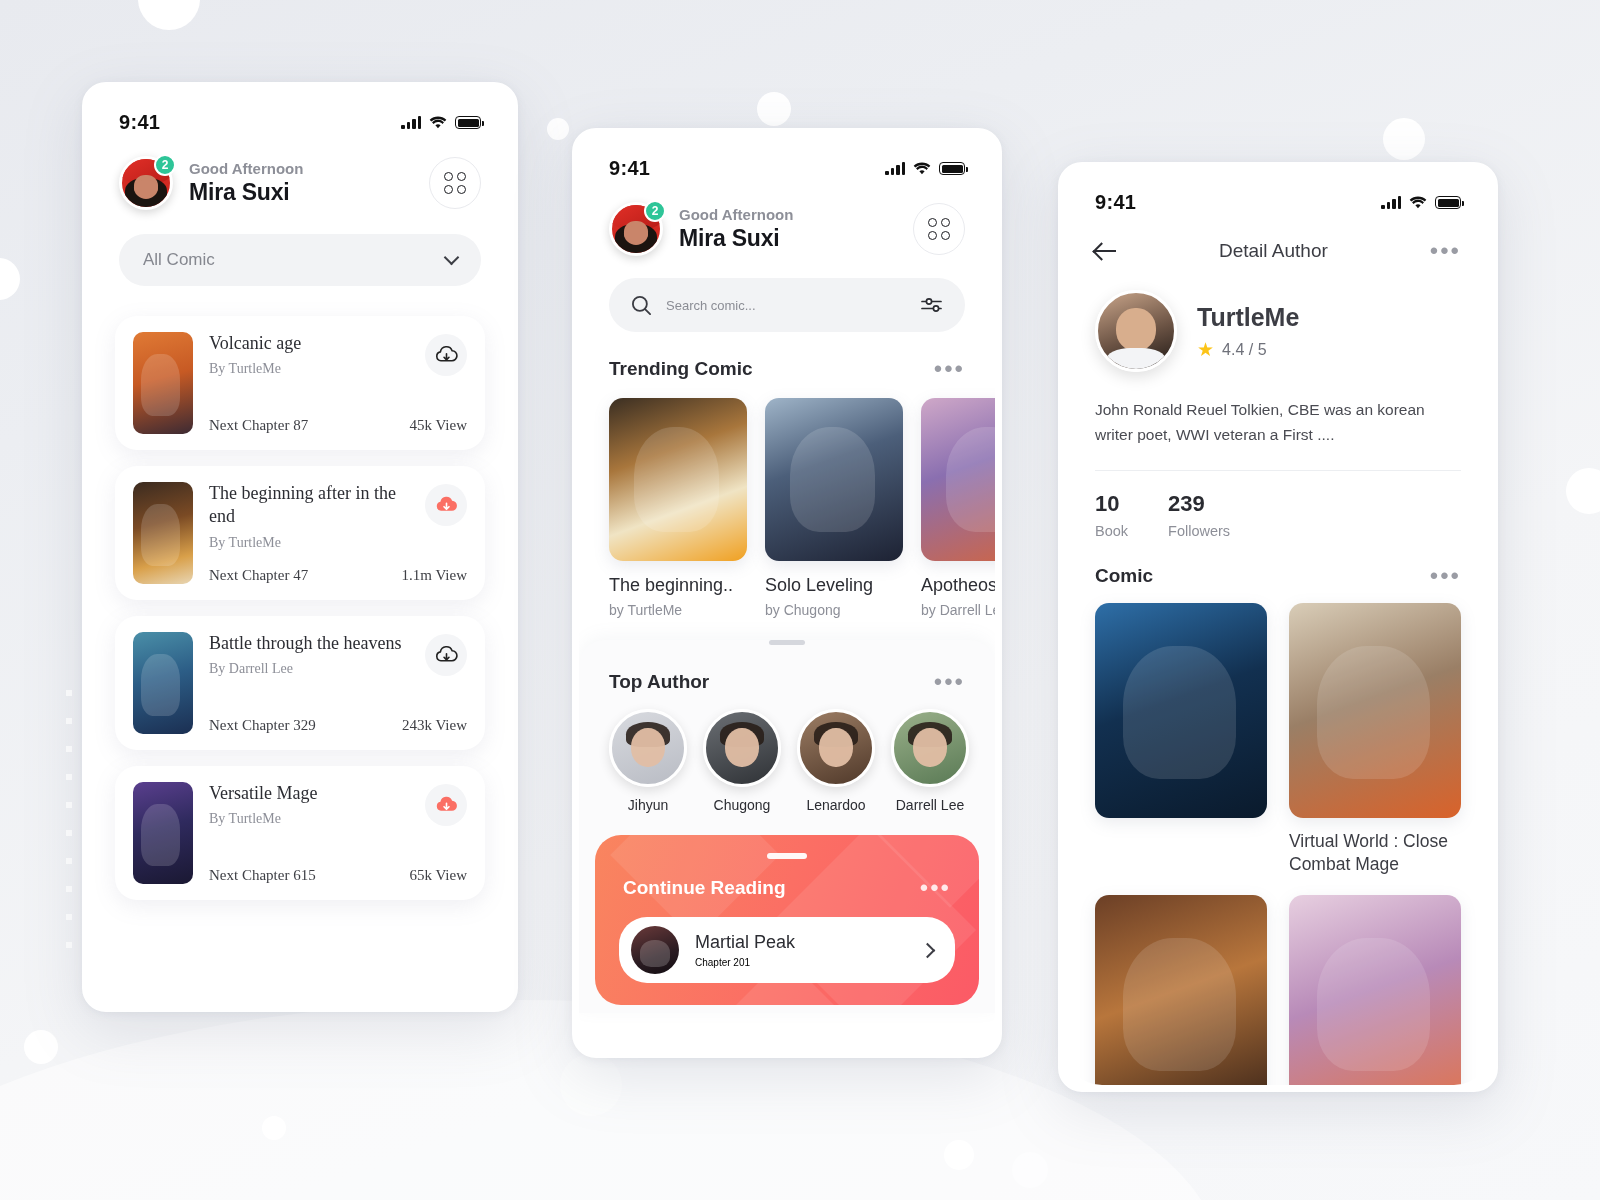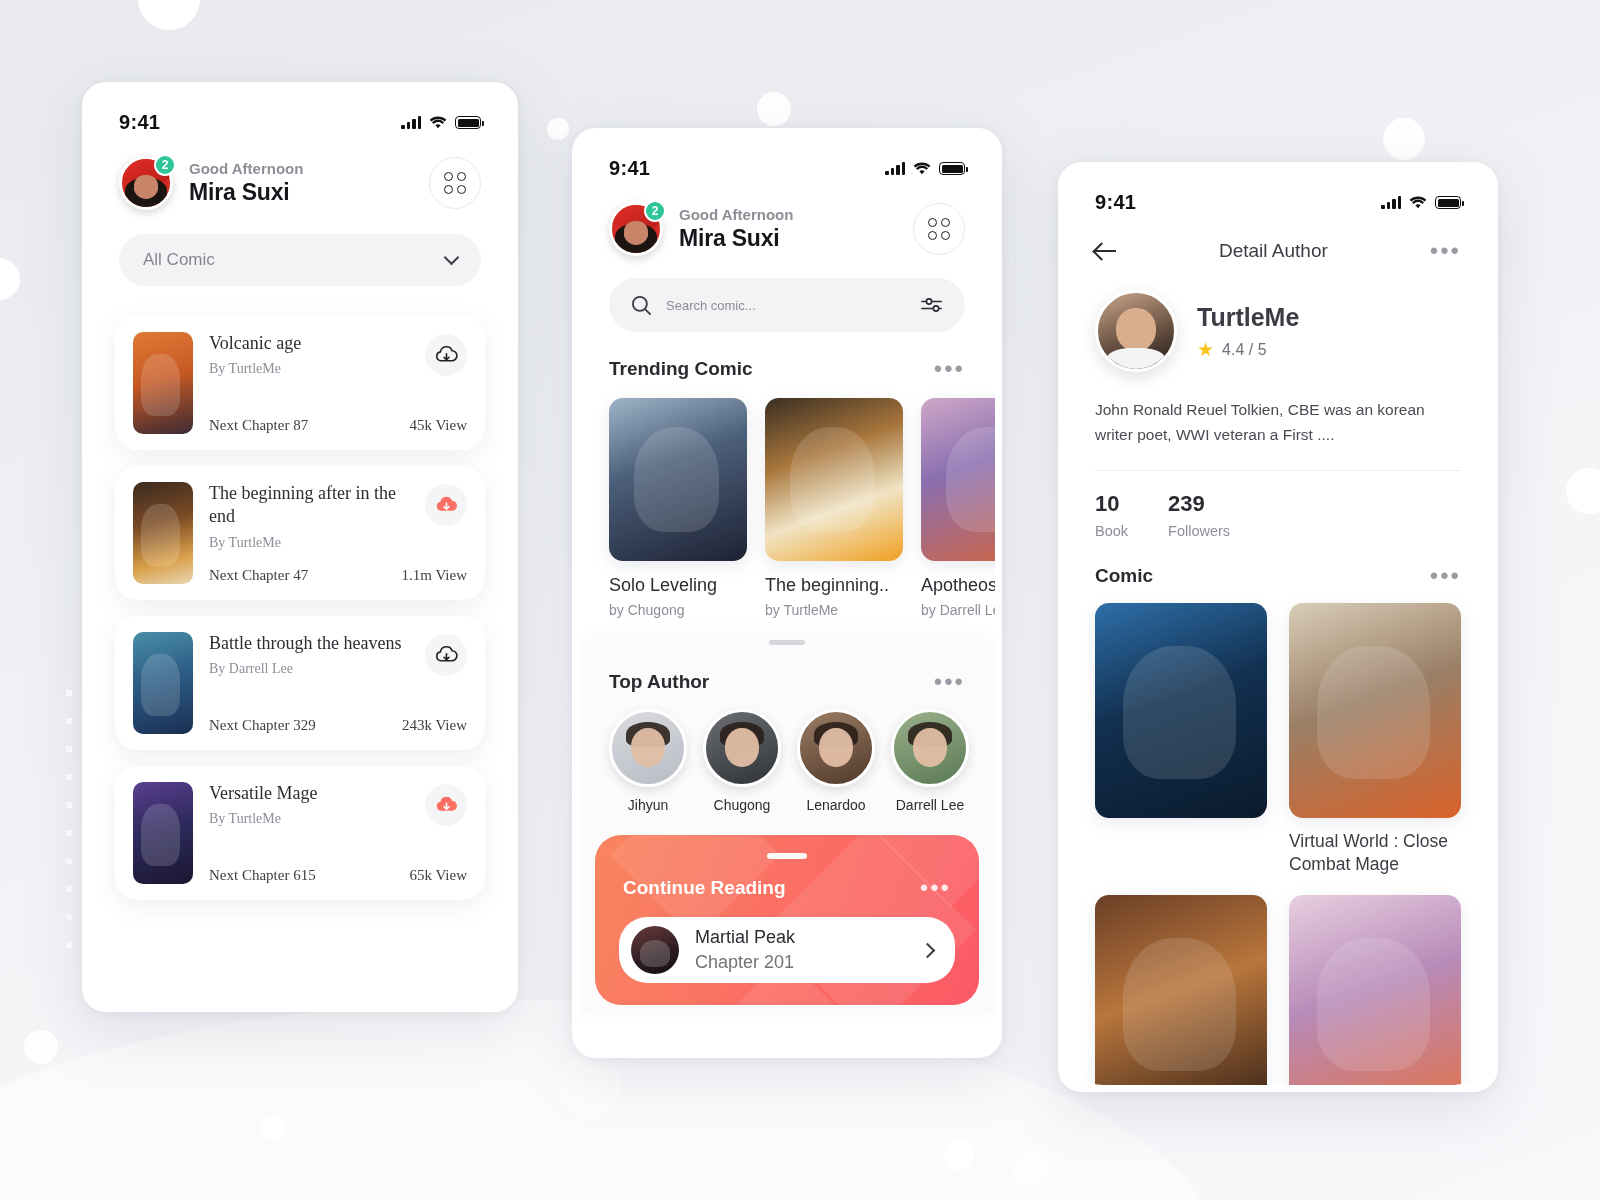--- a/index.html
+++ b/index.html
@@ -274,21 +274,21 @@
     width: 48px; height: 48px; border-radius: 50%; flex: none; overflow: hidden;
     background: linear-gradient(160deg,#6b3a3a 0%,#2b1c22 60%,#120d12 100%);
     position: relative;
   }
   .cc-cover::after{
     content:""; position:absolute; left:18%; top:30%; width:64%; height:56%;
     background: rgba(255,255,255,0.2); border-radius: 46% 46% 36% 36%;
   }
   .cc-texts { flex: 1; min-width: 0; }
   .cc-name { font-size: 18px; font-weight: 500; color: #2c2d33; }
-  .cc-chap { font-size: 18px; color: #737373; margin-top: 4px; }
+  .cc-chap { font-size: 10px; color: #000000; margin-top: 4px; }
   .chev-right {
     width: 11px; height: 11px;
     border-right: 2.6px solid #3d3e45; border-top: 2.6px solid #3d3e45;
     transform: rotate(45deg); flex: none;
   }
 
   
   .nav-bar {
     display: flex; align-items: center; justify-content: space-between;
     padding: 26px 30px 0 30px;
@@ -581,28 +581,28 @@
       </svg>
     </div>
 
     <div class="section-head">
       <span class="section-title">Trending Comic</span>
       <span class="dots-menu">•••</span>
     </div>
 
     <div class="trend-row">
       <div class="trend-item">
+        <div class="trend-cover tc-2"></div>
+        <div class="trend-title">The beginning..</div>
+        <div class="trend-author">by TurtleMe</div>
+      </div>
+      <div class="trend-item">
         <div class="trend-cover tc-1"></div>
         <div class="trend-title">Solo Leveling</div>
         <div class="trend-author">by Chugong</div>
-      </div>
-      <div class="trend-item">
-        <div class="trend-cover tc-2"></div>
-        <div class="trend-title">The beginning..</div>
-        <div class="trend-author">by TurtleMe</div>
       </div>
       <div class="trend-item">
         <div class="trend-cover tc-3"></div>
         <div class="trend-title">Apotheosis</div>
         <div class="trend-author">by Darrell Lee</div>
       </div>
     </div>
 
     <div class="sheet">
       <div class="grabber"></div>

